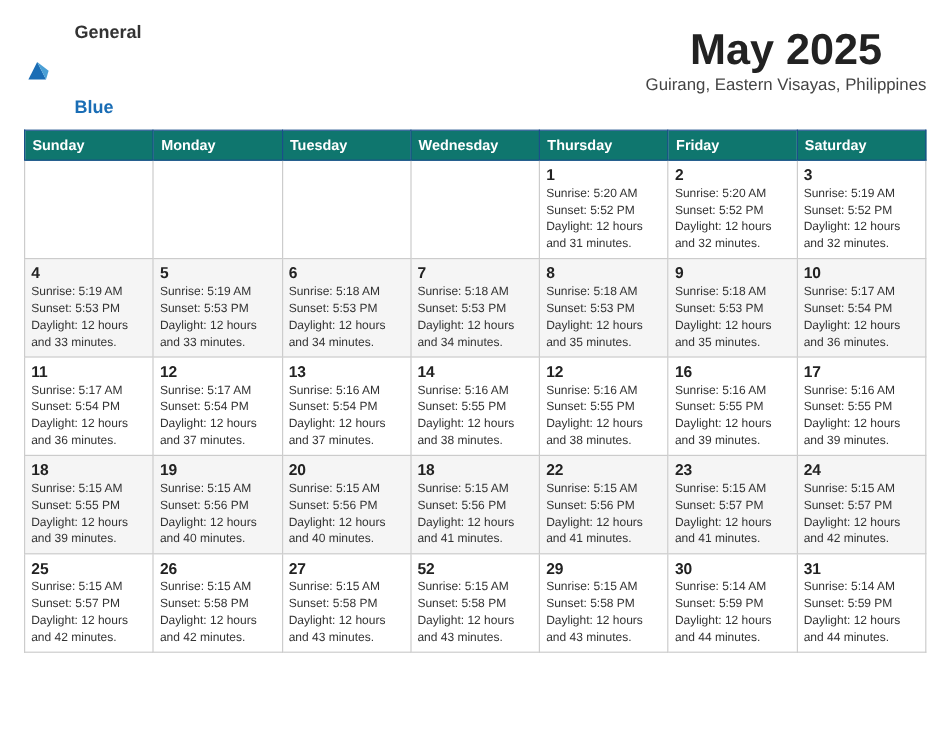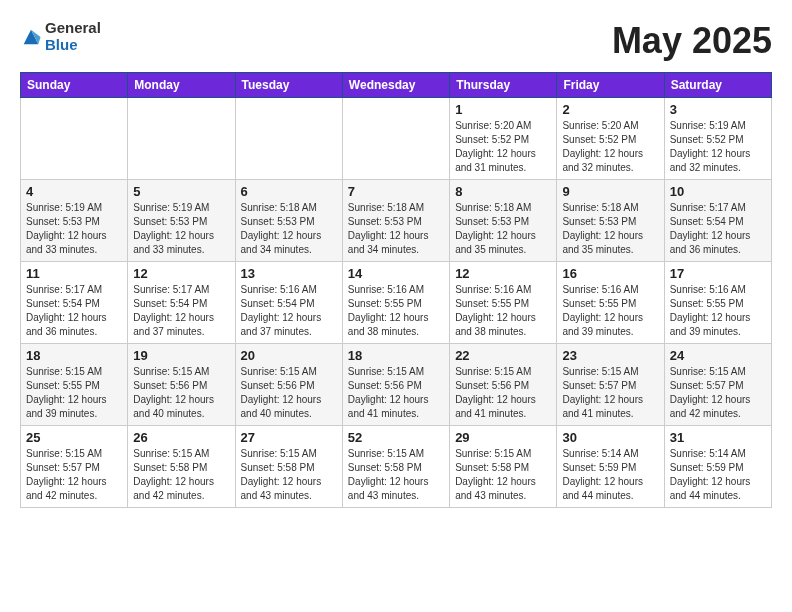--- a/index.html
+++ b/index.html
@@ -12,36 +12,37 @@
     }
     .header {
       display: flex;
       justify-content: space-between;
       align-items: flex-start;
       margin-bottom: 10px;
     }
     .logo {
       display: flex;
       align-items: center;
-      gap: 3px;
+      gap: 20px;
     }
     .logo-text {
       display: flex;
       flex-direction: column;
       line-height: 1.1;
     }
     .logo-general {
       font-size: 15px;
       font-weight: bold;
       color: #333;
     }
     .logo-blue {
       font-size: 15px;
       font-weight: bold;
       color: #1a6db5;
+      margin-top: 45px;
     }
     .logo-icon {
       width: 22px;
       height: 22px;
     }
     .title-block {
       text-align: center;
     }
     .main-title {
       font-size: 36px;
@@ -51,21 +52,21 @@
     .subtitle {
       font-size: 14px;
       color: #444;
     }
     .calendar {
       width: 100%;
       border-collapse: collapse;
       border: 1px solid #ccc;
     }
     .calendar th {
-      background: #6d28d9;
+      background: #0f766e;
       color: #fff;
       font-size: 12px;
       font-weight: bold;
       padding: 5px 6px;
       text-align: left;
       border: 1px solid #1a4f8a;
     }
     .calendar td {
       vertical-align: top;
       border: 1px solid #ccc;
@@ -110,20 +111,21 @@
       <polygon points="5,25 25,25 15,5" fill="#1a6db5"></polygon>
       <polygon points="15,5 25,25 28,15" fill="#4a9fd5"></polygon>
     </svg>
     <div class="logo-text">
       <span class="logo-general">General</span>
       <span class="logo-blue">Blue</span>
     </div>
   </div>
   <div class="title-block">
     <div class="main-title">May 2025</div>
+    <div class="subtitle">Guirang, Eastern Visayas, Philippines</div>
   </div>
 </div>
 
 <table class="calendar">
   <thead>
     <tr>
     <th>Sunday</th>
         <th>Monday</th>
         <th>Tuesday</th>
         <th>Wednesday</th>

